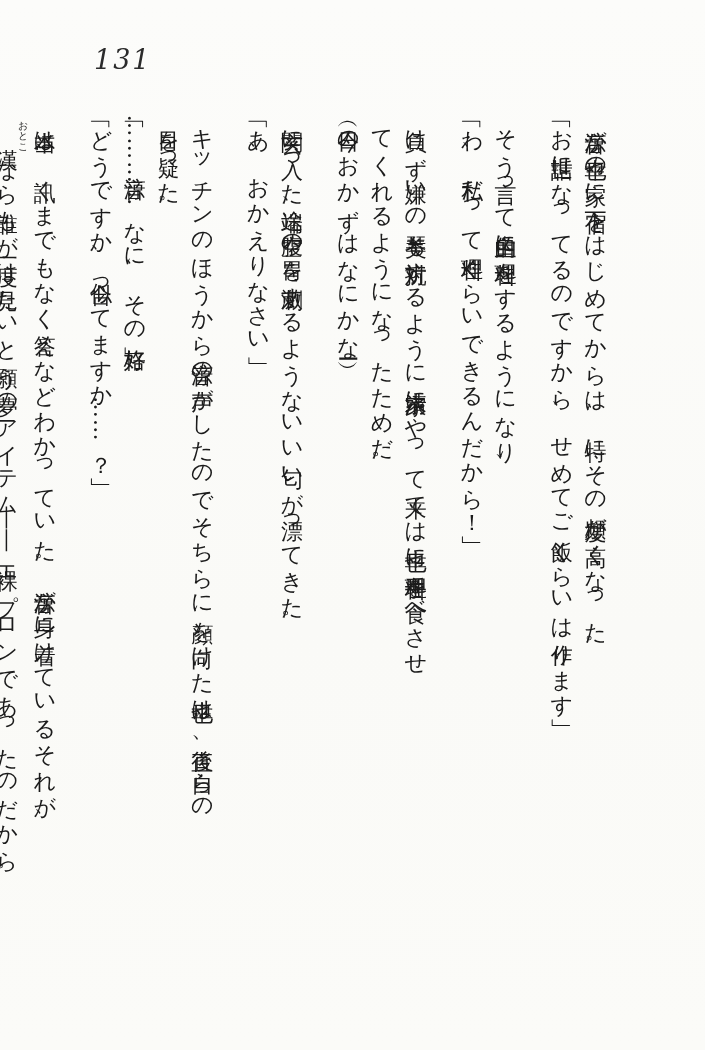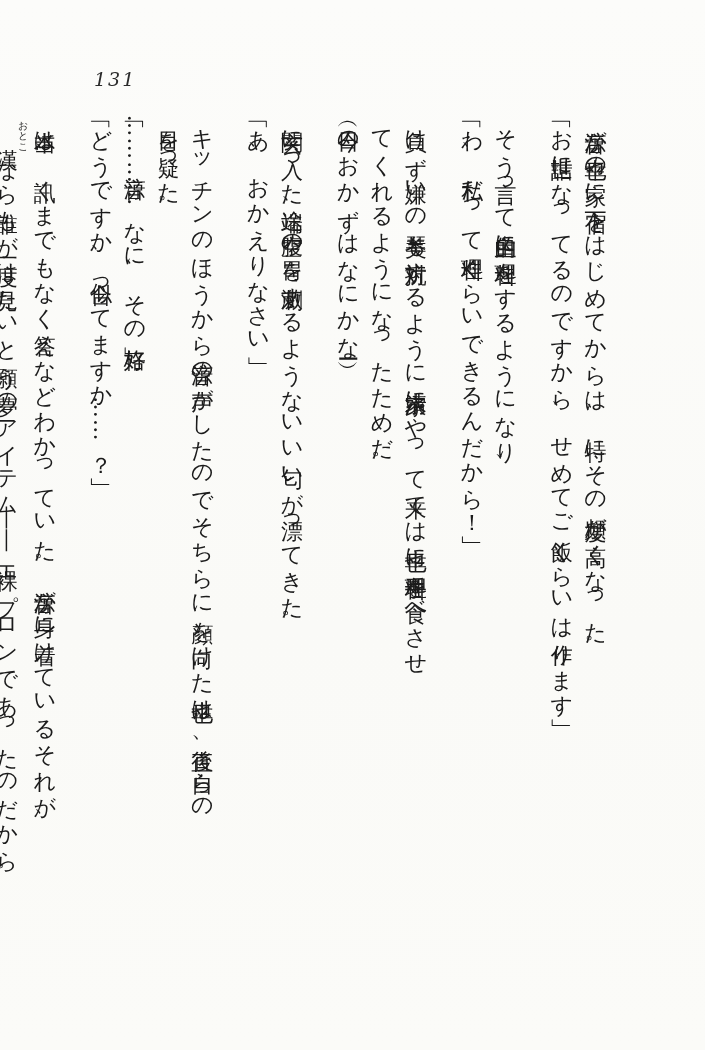--- a/index.html
+++ b/index.html
@@ -14,23 +14,23 @@
     overflow: hidden;
     font-family: "DejaVu Serif", "Liberation Serif", serif;
   }
   .page {
     position: absolute;
     inset: 0;
     background: linear-gradient(180deg, #fcfcfa 0%, #fafaf7 60%, #fbfbf8 100%);
   }
   .page-number {
     position: absolute;
-    top: 68px;
+    top: 44px;
     left: 94px;
-    font-size: 19px;
+    font-size: 27px;
     font-style: italic;
     color: #2b2b2b;
     letter-spacing: 2px;
   }
   .text-block {
     position: absolute;
     top: 114px;
     right: 70px;
     width: 574px;
     height: 890px;

